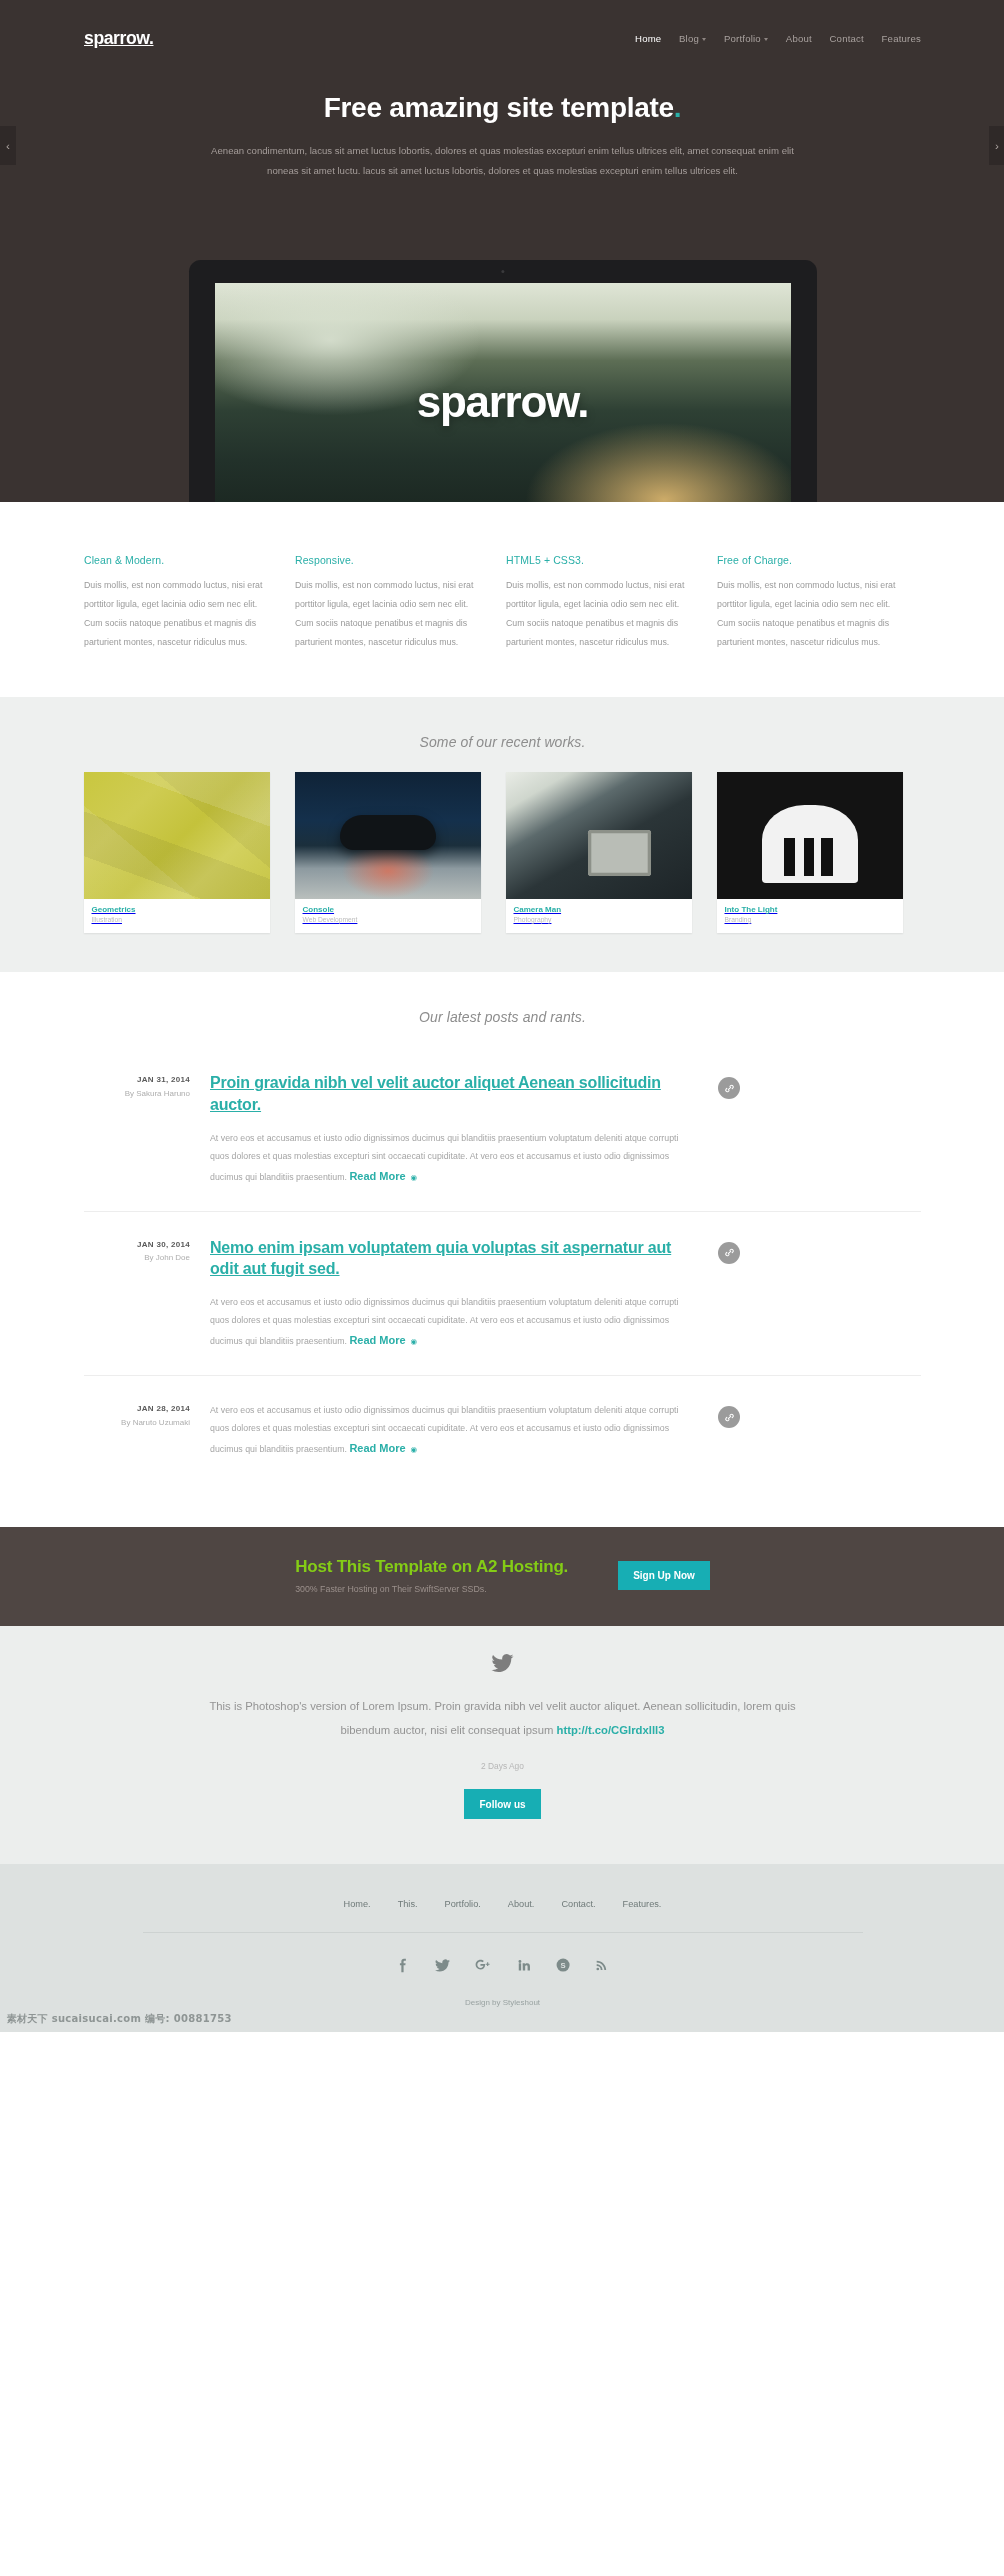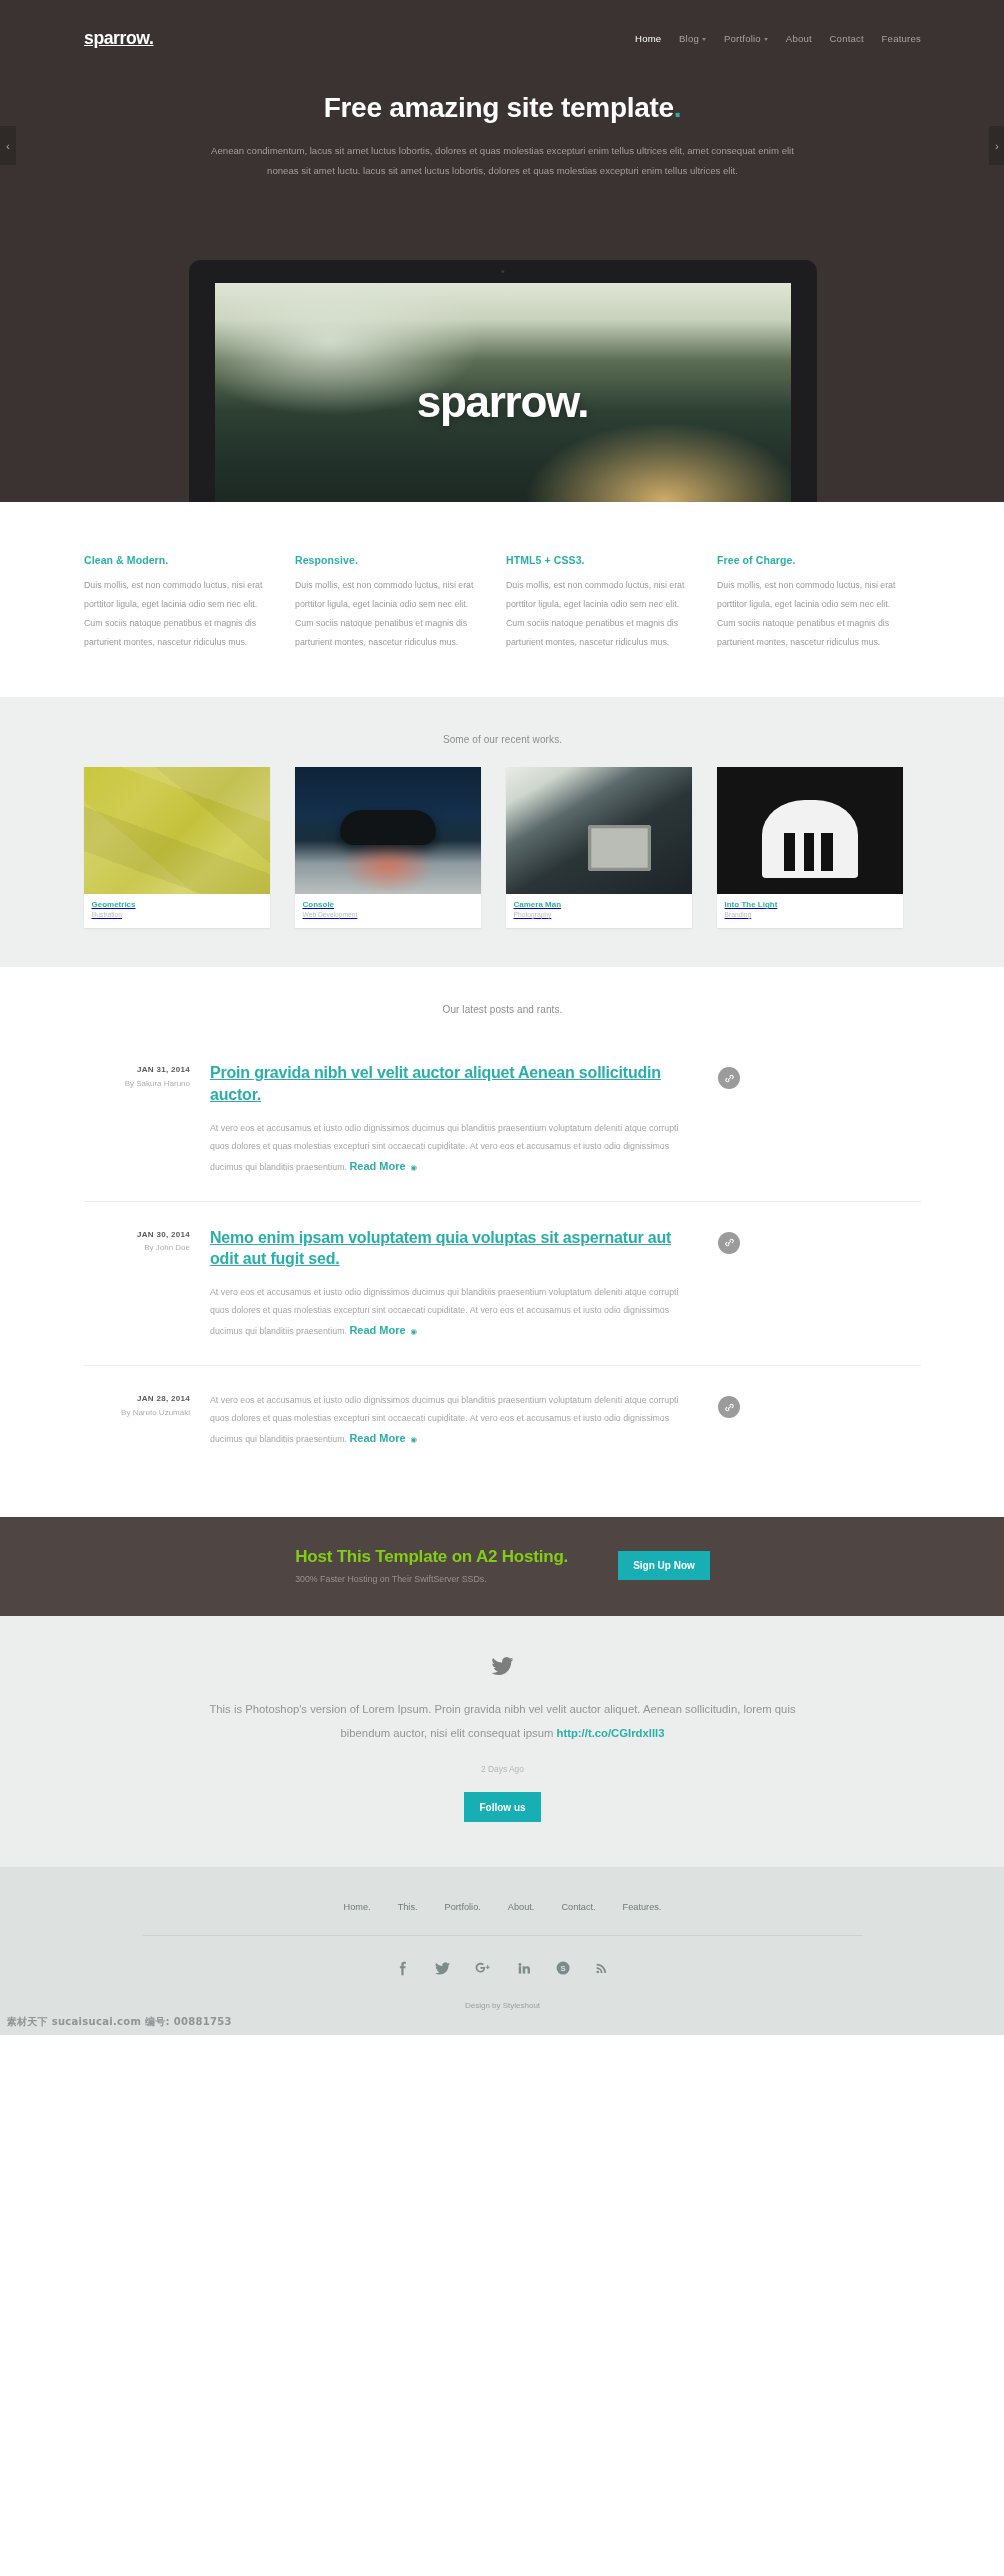--- a/index.html
+++ b/index.html
@@ -133,41 +133,42 @@
     padding:52px 0 45px;
   }
   .features-inner {
     width:837px; margin:0 auto;
     display:flex; gap:25px;
   }
   .feature { width:186px; }
   .feature h3 {
     color:#2aafa8;
     font-size:10.5px;
-    font-weight:bold;
+    font-weight:normal;
     margin-bottom:10px;
     letter-spacing:0.1px;
   }
   .feature p {
     color:#9a9a9a;
     font-size:8.8px;
     line-height:2.15;
   }
 
   
   .portfolio {
     background:#eef0ef;
     padding:37px 0 39px;
   }
   .section-head {
     text-align:center;
     color:#8d8d8d;
-    font-size:10px;
+    font-size:14px;
     margin-bottom:22px;
     letter-spacing:0.1px;
+    font-style:italic;
   }
   .works {
     width:837px; margin:0 auto;
     display:flex; gap:25px;
   }
   .work {
     width:186px;
     background:#fff;
     box-shadow:0 0.8px 1.7px rgba(0,0,0,.08);
   }
@@ -321,21 +322,21 @@
     font-weight:bold;
     padding:9.2px 15px;
     cursor:pointer;
     font-family:"Liberation Sans", sans-serif;
     white-space:nowrap;
   }
 
   
   .twitter {
     background:#eceeed;
-    padding:39px 0 45px;
+    padding:26px 0 45px;
     text-align:center;
   }
   .tw-bird { margin-bottom:18.4px; }
   .tw-text {
     width:636px;margin:0 auto;
     color:#949494;
     font-size:11.3px;
     line-height:2.1;
   }
   .tw-link { color:#2aafa8; text-decoration:none; font-weight:bold; }

